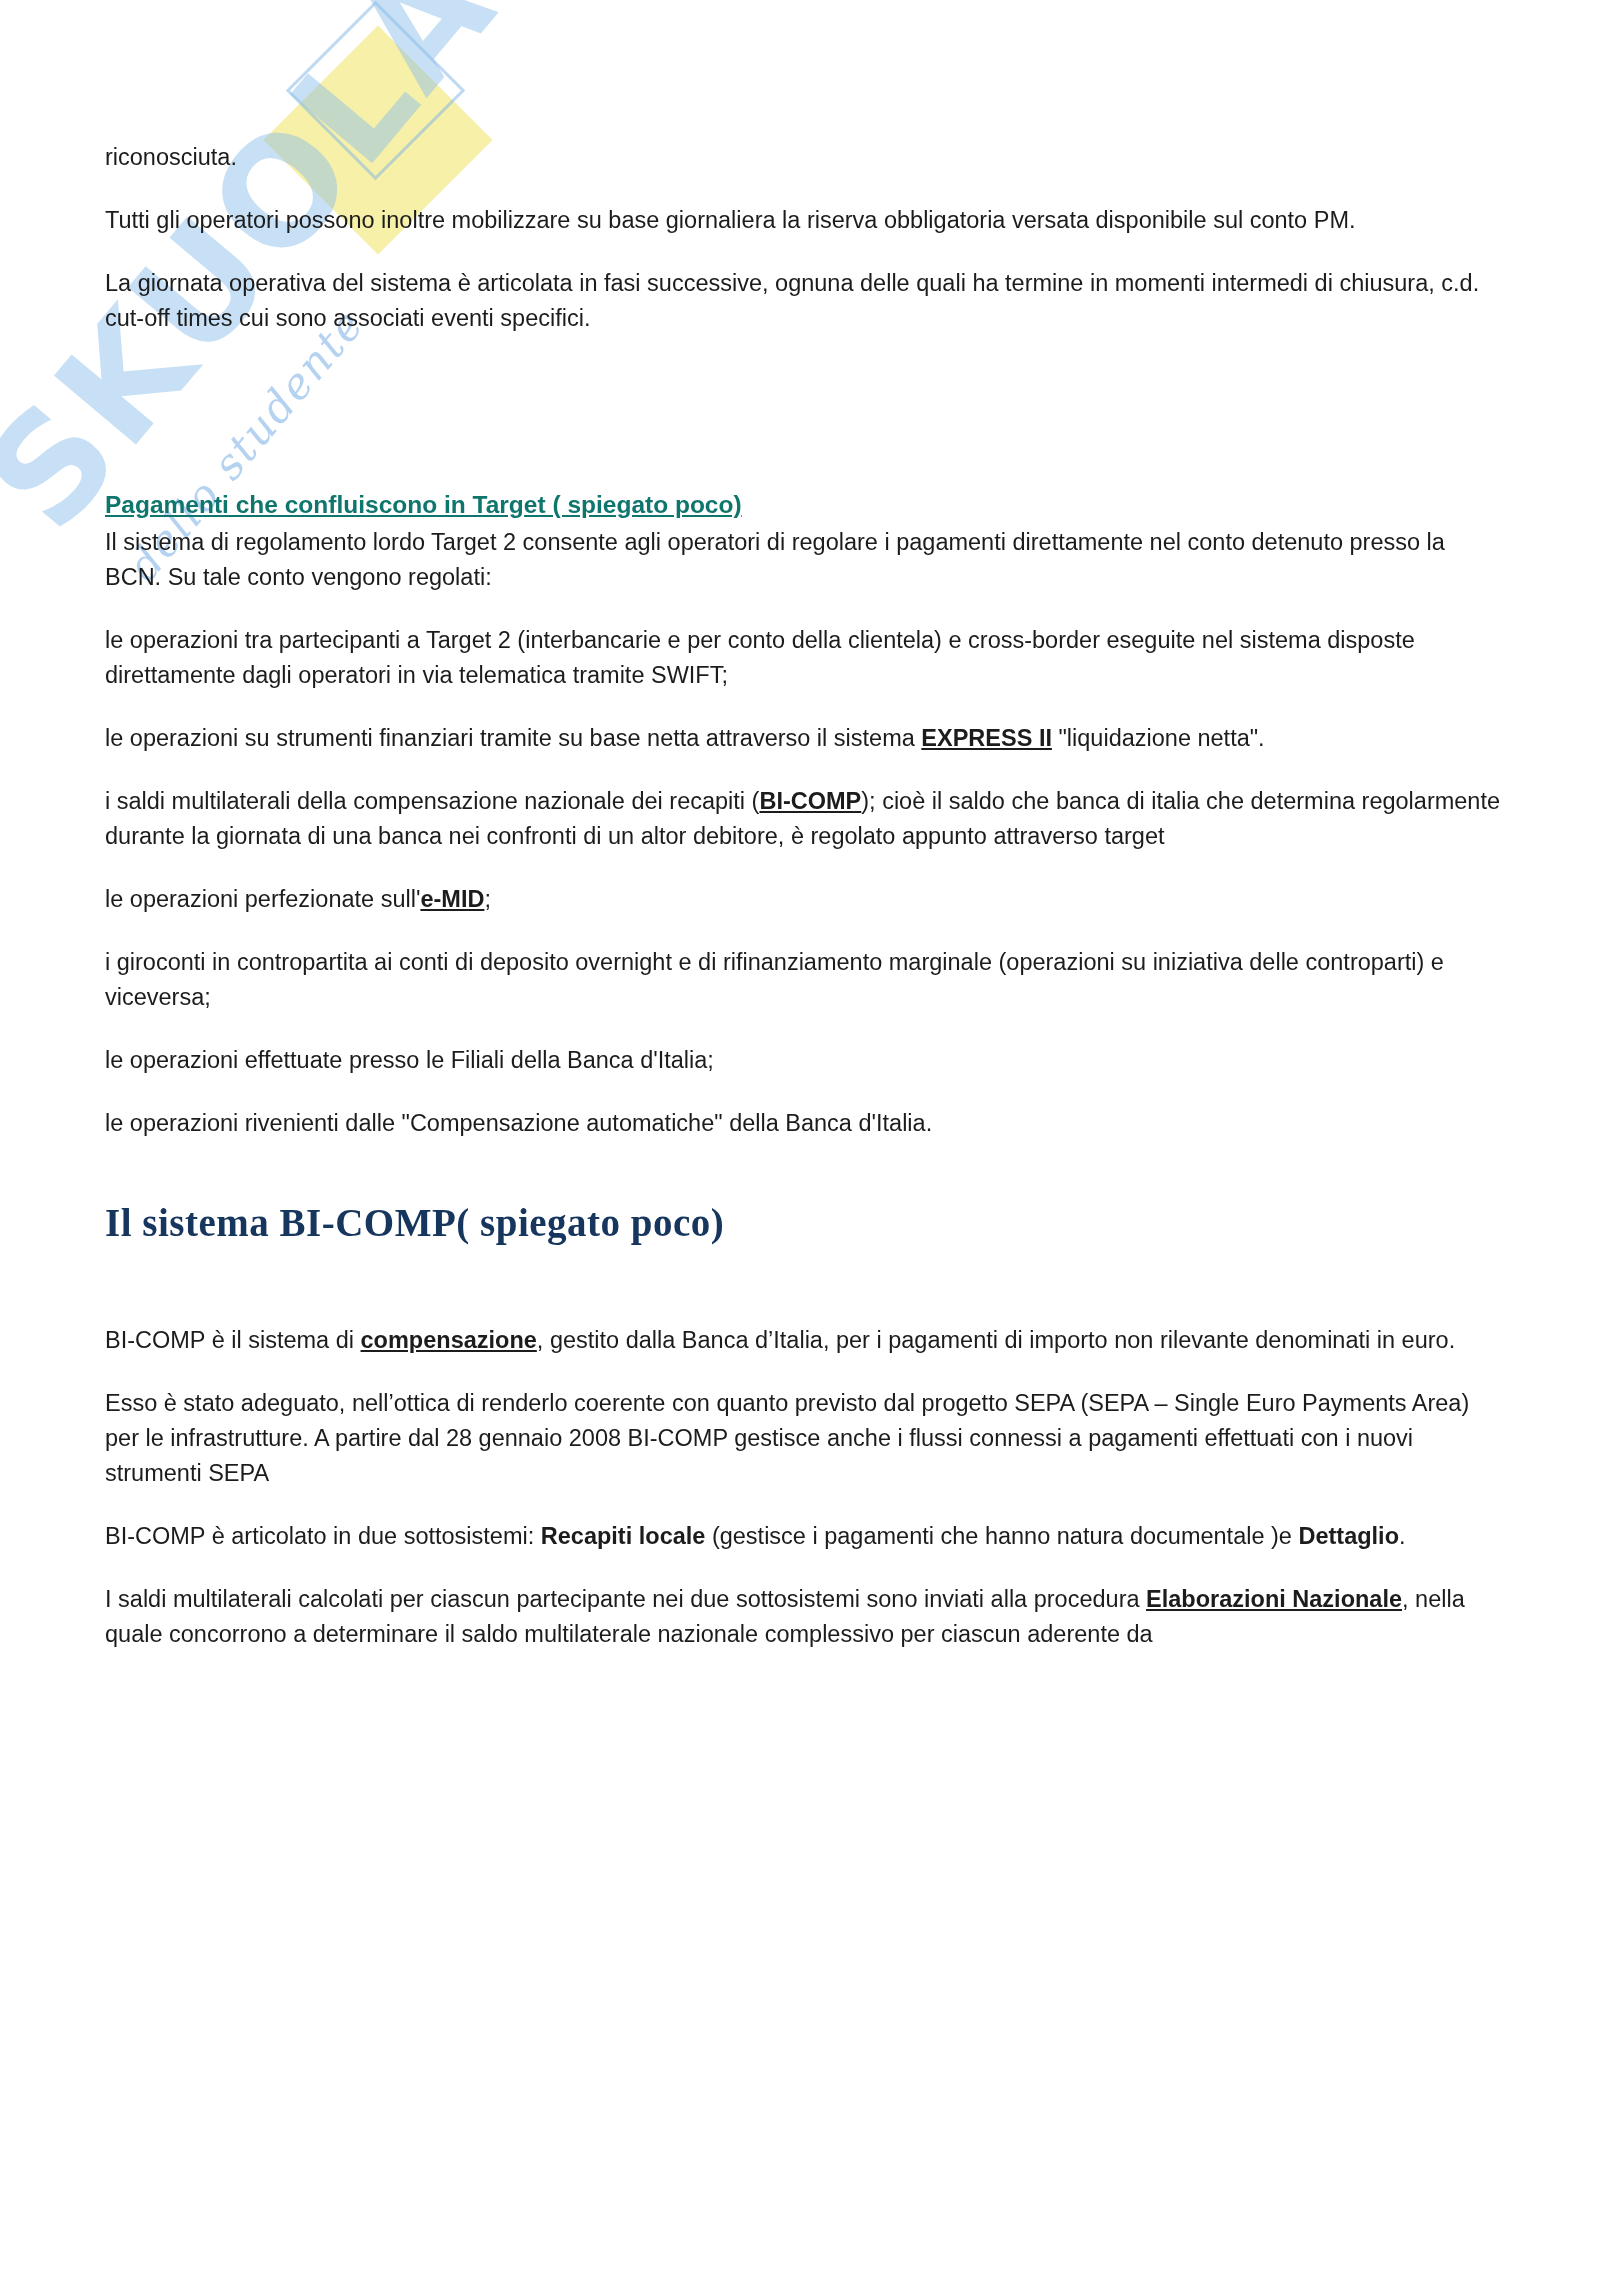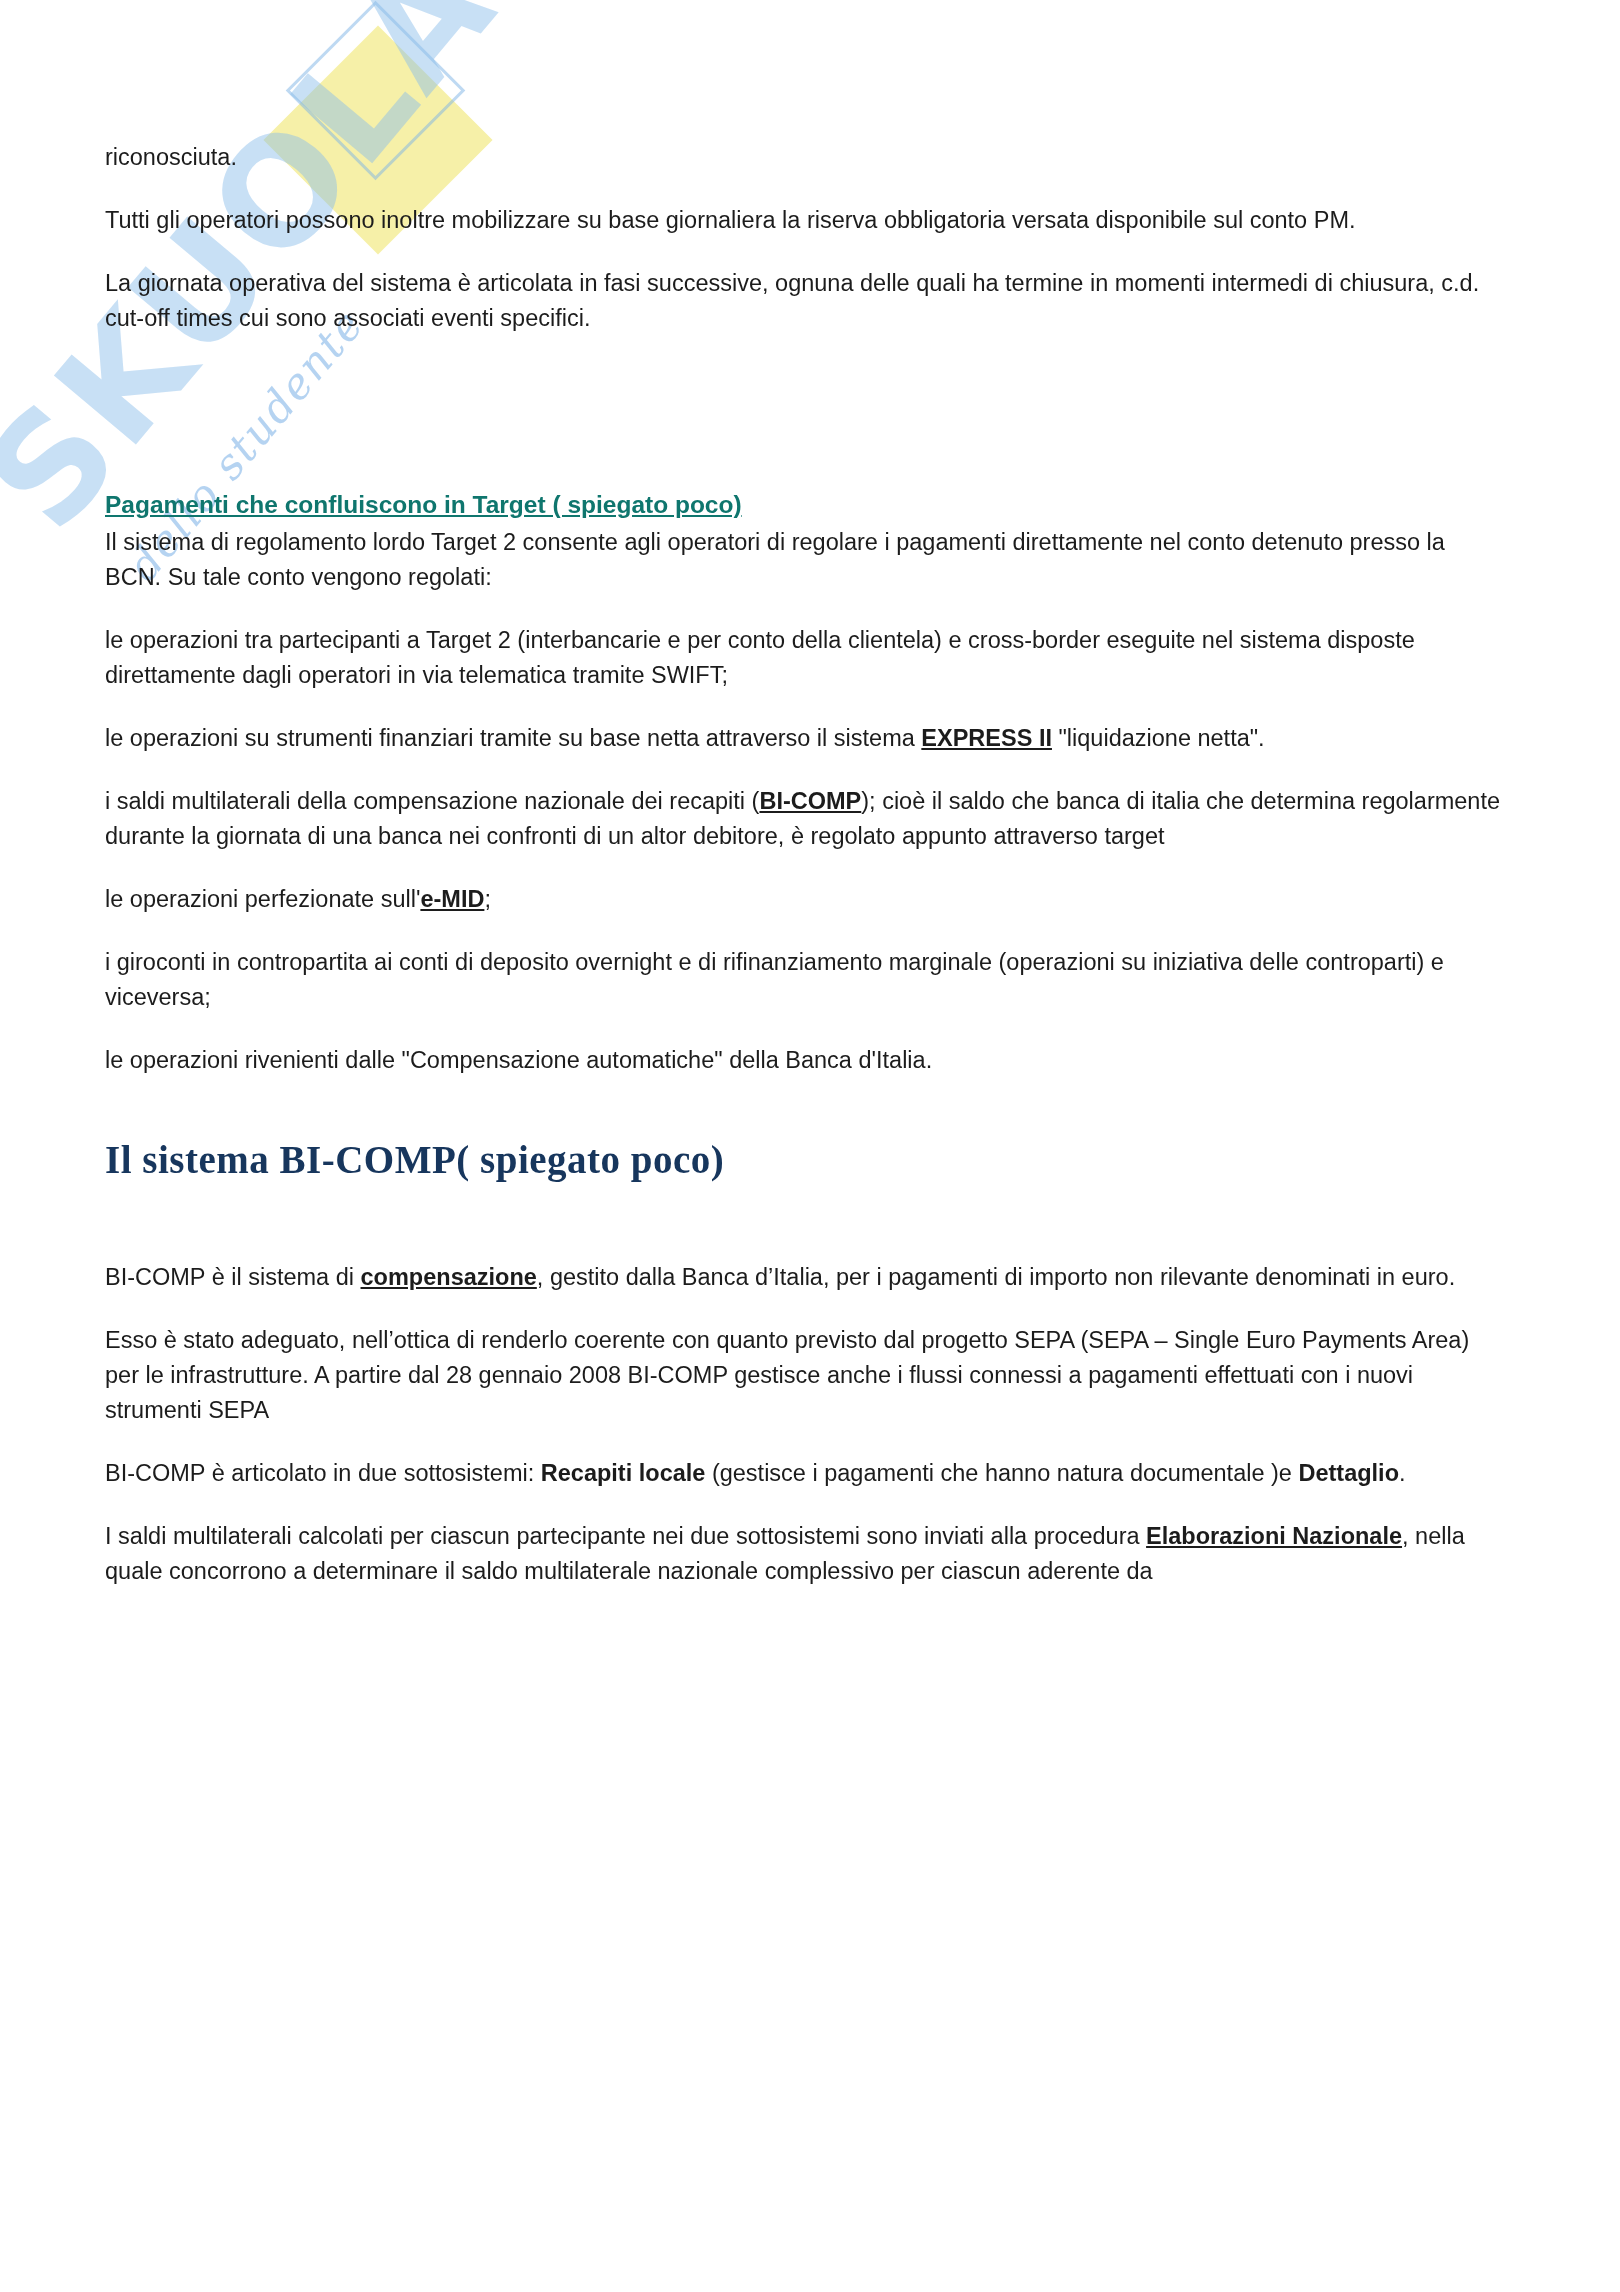--- a/index.html
+++ b/index.html
@@ -93,20 +93,21 @@
       <p class="body-p"><span>riconosciuta.</span></p>
       <p class="body-p"><span>Tutti gli operatori possono inoltre mobilizzare su base giornaliera la riserva obbligatoria versata disponibile sul conto PM.</span></p>
       <p class="body-p"><span>La giornata operativa del sistema è articolata in fasi successive, ognuna delle quali ha termine in momenti intermedi di chiusura, c.d. cut-off times cui sono associati eventi specifici.</span></p>
       <h3 class="red-heading"><span class="b u">Pagamenti che confluiscono in Target ( spiegato poco)</span></h3>
       <p class="body-p"><span>Il sistema di regolamento lordo Target 2 consente agli operatori di regolare i pagamenti direttamente nel conto detenuto presso la BCN. Su tale conto vengono regolati:</span></p>
       <p class="body-p"><span>le operazioni tra partecipanti a Target 2 (interbancarie e per conto della clientela) e cross-border eseguite nel sistema disposte direttamente dagli operatori in via telematica tramite SWIFT;</span></p>
       <p class="body-p"><span>le operazioni su strumenti finanziari tramite su base netta attraverso il sistema </span><span class="b u">EXPRESS II</span><span> "liquidazione netta".</span></p>
       <p class="body-p"><span>i saldi multilaterali della compensazione nazionale dei recapiti (</span><span class="b u">BI-COMP</span><span>); cioè il saldo che banca di italia che determina regolarmente durante la giornata di una banca nei confronti di un altor debitore, è regolato appunto attraverso target</span></p>
       <p class="body-p"><span>le operazioni perfezionate sull'</span><span class="b u">e-MID</span><span>;</span></p>
       <p class="body-p"><span>i giroconti in contropartita ai conti di deposito overnight e di rifinanziamento marginale (operazioni su iniziativa delle controparti) e viceversa;</span></p>
+      <p class="body-p"><span>le operazioni effettuate presso le Filiali della Banca d'Italia;</span></p>
       <p class="body-p"><span>le operazioni rivenienti dalle "Compensazione automatiche" della Banca d'Italia.</span></p>
       <h1 class="big-heading"><span>Il sistema BI-COMP( spiegato poco)</span></h1>
       <p class="body-p"><span>BI-COMP è il sistema di </span><span class="b u">compensazione</span><span>, gestito dalla Banca d’Italia, per i pagamenti di importo non rilevante denominati in euro.</span></p>
       <p class="body-p"><span>Esso è stato adeguato, nell’ottica di renderlo coerente con quanto previsto dal progetto SEPA (SEPA – Single Euro Payments Area) per le infrastrutture. A partire dal 28 gennaio 2008 BI-COMP gestisce anche i flussi connessi a pagamenti effettuati con i nuovi strumenti SEPA</span></p>
       <p class="body-p"><span>BI-COMP è articolato in due sottosistemi: </span><span class="b">Recapiti locale</span><span> (gestisce i pagamenti che hanno natura documentale )e </span><span class="b">Dettaglio</span><span>.</span></p>
       <p class="body-p"><span>I saldi multilaterali calcolati per ciascun partecipante nei due sottosistemi sono inviati alla procedura </span><span class="b u">Elaborazioni Nazionale</span><span>, nella quale concorrono a determinare il saldo multilaterale nazionale complessivo per ciascun aderente da</span></p>
     </div>
 
 </div>
 

